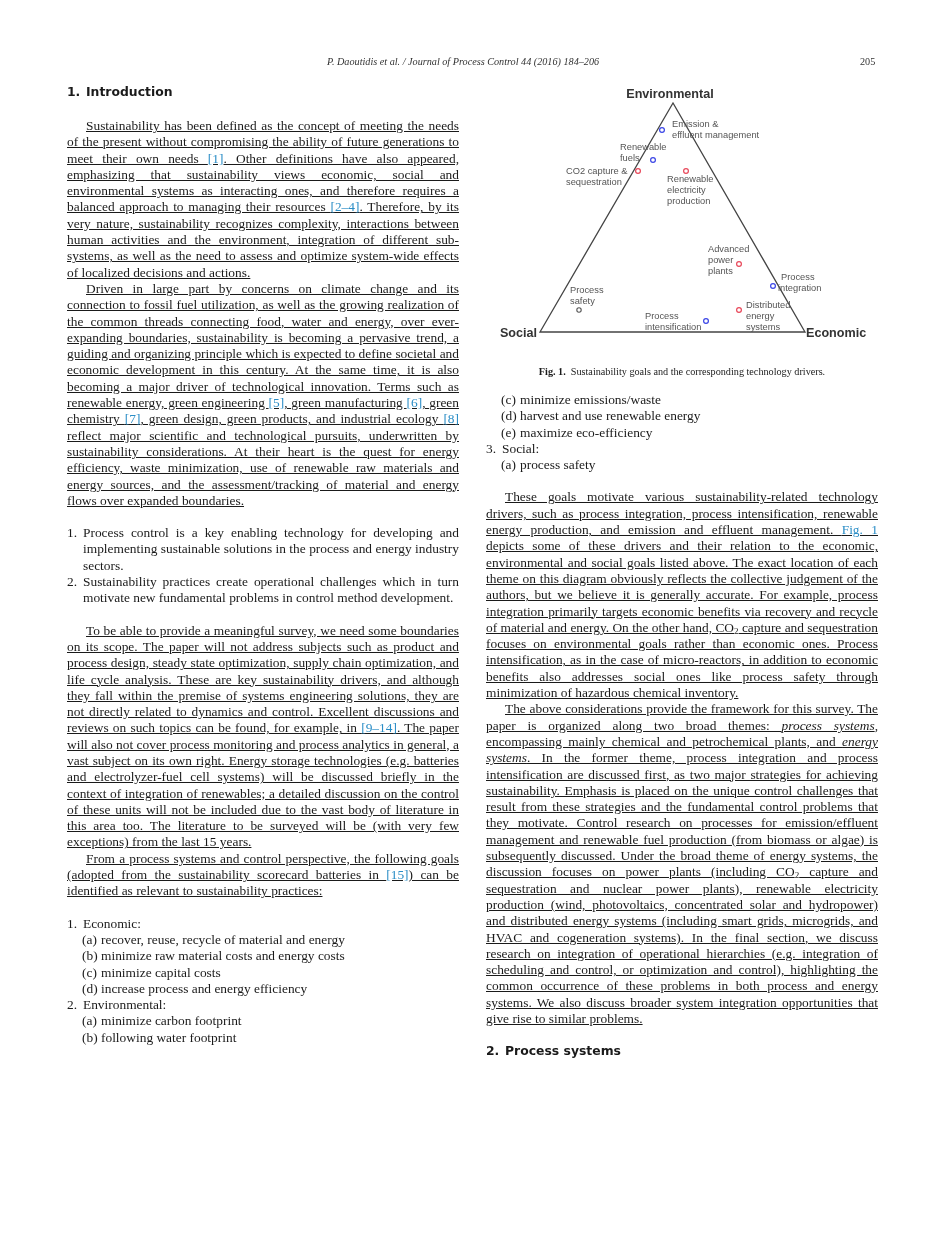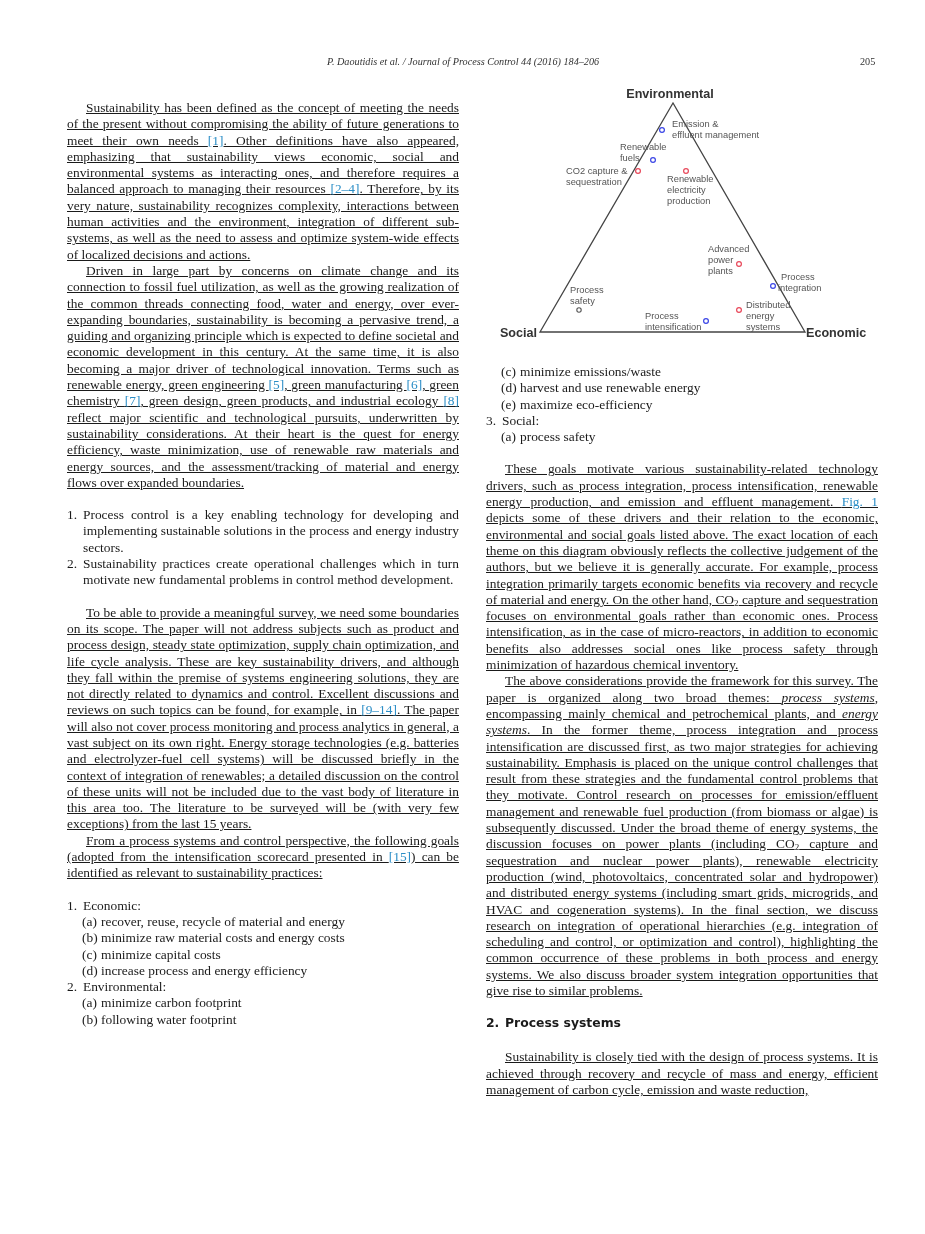--- a/index.html
+++ b/index.html
@@ -35,31 +35,34 @@
 </style>
 </head>
 <body>
 
 <div class="running-head">
   <span class="rh-text">P. Daoutidis et al. / Journal of Process Control 44 (2016) 184–206</span>
   <span class="rh-page">205</span>
 </div>
 
 <div class="col col-left">
+  <h2 class="sec-head">
+    <span class="num">1.</span><span>Introduction</span>
+  </h2>
   <div class="gap-sec"></div>
   <p class="para"><span>Sustainability has been defined as the concept of meeting the needs of the present without compromising the ability of future generations to meet their own needs </span><a class="cite">[1]</a><span>. Other definitions have also appeared, emphasizing that sustainability views economic, social and environmental systems as interacting ones, and therefore requires a balanced approach to managing their resources </span><a class="cite">[2–4]</a><span>. Therefore, by its very nature, sustainability recognizes complexity, interactions between human activities and the environment, integration of different sub-systems, as well as the need to assess and optimize system-wide effects of localized decisions and actions.</span></p>
   <p class="para"><span>Driven in large part by concerns on climate change and its connection to fossil fuel utilization, as well as the growing realization of the common threads connecting food, water and energy, over ever-expanding boundaries, sustainability is becoming a pervasive trend, a guiding and organizing principle which is expected to define societal and economic development in this century. At the same time, it is also becoming a major driver of technological innovation. Terms such as renewable energy, green engineering </span><a class="cite">[5]</a><span>, green manufacturing </span><a class="cite">[6]</a><span>, green chemistry </span><a class="cite">[7]</a><span>, green design, green products, and industrial ecology </span><a class="cite">[8]</a><span> reflect major scientific and technological pursuits, underwritten by sustainability considerations. At their heart is the quest for energy efficiency, waste minimization, use of renewable raw materials and energy sources, and the assessment/tracking of material and energy flows over expanded boundaries.</span></p>
   <div class="gap-list"></div>
   <ol class="list">
     <li><span class="marker">1.</span><span>Process control is a key enabling technology for developing and implementing sustainable solutions in the process and energy industry sectors.</span></li>
     <li><span class="marker">2.</span><span>Sustainability practices create operational challenges which in turn motivate new fundamental problems in control method development.</span></li>
   </ol>
   <div class="gap-list"></div>
   <p class="para"><span>To be able to provide a meaningful survey, we need some boundaries on its scope. The paper will not address subjects such as product and process design, steady state optimization, supply chain optimization, and life cycle analysis. These are key sustainability drivers, and although they fall within the premise of systems engineering solutions, they are not directly related to dynamics and control. Excellent discussions and reviews on such topics can be found, for example, in </span><a class="cite">[9–14]</a><span>. The paper will also not cover process monitoring and process analytics in general, a vast subject on its own right. Energy storage technologies (e.g. batteries and electrolyzer-fuel cell systems) will be discussed briefly in the context of integration of renewables; a detailed discussion on the control of these units will not be included due to the vast body of literature in this area too. The literature to be surveyed will be (with very few exceptions) from the last 15 years.</span></p>
-  <p class="para"><span>From a process systems and control perspective, the following goals (adopted from the intensification scorecard presented in </span><a class="cite">[15]</a><span>) can be identified as relevant to sustainability practices:</span></p>
+  <p class="para"><span>From a process systems and control perspective, the following goals (adopted from the sustainability scorecard batteries in </span><a class="cite">[15]</a><span>) can be identified as relevant to sustainability practices:</span></p>
   <div class="gap-list"></div>
   <ol class="list">
     <li><span class="marker">1.</span><span>Economic:</span></li>
     <li style="padding-left:0">
         <ol class="sub">
       <li><span class="marker">(a)</span><span>recover, reuse, recycle of material and energy</span></li>
       <li><span class="marker">(b)</span><span>minimize raw material costs and energy costs</span></li>
       <li><span class="marker">(c)</span><span>minimize capital costs</span></li>
       <li><span class="marker">(d)</span><span>increase process and energy efficiency</span></li>
     </ol>
@@ -104,33 +107,35 @@
       <circle cx="93" cy="226" r="2.2" fill="none" stroke="#555" stroke-width="1.1"></circle>
       <text class="dlabel" x="84" y="209"><tspan>Process</tspan><tspan x="84" dy="11">safety</tspan></text>
 
       <circle cx="220" cy="237" r="2.4" fill="none" stroke="#3a45e6" stroke-width="1.2"></circle>
       <text class="dlabel" x="159" y="235"><tspan>Process</tspan><tspan x="159" dy="11">intensification</tspan></text>
 
       <circle cx="253" cy="226" r="2.4" fill="none" stroke="#e8485a" stroke-width="1.2"></circle>
       <text class="dlabel" x="260" y="224"><tspan>Distributed</tspan><tspan x="260" dy="11">energy</tspan><tspan x="260" dy="11">systems</tspan></text>
     </svg>
   </div>
+  <div class="caption">
+    <b>Fig. 1.</b>&nbsp; <span>Sustainability goals and the corresponding technology drivers.</span>
+  </div>
   <ol class="sub">
     <li><span class="marker">(c)</span><span>minimize emissions/waste</span></li>
     <li><span class="marker">(d)</span><span>harvest and use renewable energy</span></li>
     <li><span class="marker">(e)</span><span>maximize eco-efficiency</span></li>
   </ol>
   <ol class="list">
     <li><span class="marker">3.</span><span>Social:</span></li>
   </ol>
   <ol class="sub">
     <li><span class="marker">(a)</span><span>process safety</span></li>
   </ol>
   <div class="gap-list"></div>
   <p class="para"><span>These goals motivate various sustainability-related technology drivers, such as process integration, process intensification, renewable energy production, and emission and effluent management. </span><a class="cite">Fig. 1</a><span> depicts some of these drivers and their relation to the economic, environmental and social goals listed above. The exact location of each theme on this diagram obviously reflects the collective judgement of the authors, but we believe it is generally accurate. For example, process integration primarily targets economic benefits via recovery and recycle of material and energy. On the other hand, CO</span><sub>2</sub><span> capture and sequestration focuses on environmental goals rather than economic ones. Process intensification, as in the case of micro-reactors, in addition to economic benefits also addresses social ones like process safety through minimization of hazardous chemical inventory.</span></p>
   <p class="para"><span>The above considerations provide the framework for this survey. The paper is organized along two broad themes: </span><i>process systems</i><span>, encompassing mainly chemical and petrochemical plants, and </span><i>energy systems</i><span>. In the former theme, process integration and process intensification are discussed first, as two major strategies for achieving sustainability. Emphasis is placed on the unique control challenges that result from these strategies and the fundamental control problems that they motivate. Control research on processes for emission/effluent management and renewable fuel production (from biomass or algae) is subsequently discussed. Under the broad theme of energy systems, the discussion focuses on power plants (including CO</span><sub>2</sub><span> capture and sequestration and nuclear power plants), renewable electricity production (wind, photovoltaics, concentrated solar and hydropower) and distributed energy systems (including smart grids, microgrids, and HVAC and cogeneration systems). In the final section, we discuss research on integration of operational hierarchies (e.g. integration of scheduling and control, or optimization and control), highlighting the common occurrence of these problems in both process and energy systems. We also discuss broader system integration opportunities that give rise to similar problems.</span></p>
   <div class="gap-sec"></div>
   <h2 class="sec-head">
     <span class="num">2.</span><span>Process systems</span>
   </h2>
   <div class="gap-sec"></div>
-  <p class="para">Sustainability is closely tied with the design of process systems. It is achieved through recovery and recycle of mass and energy, efficient management of carbon cycle, emission and waste reduction,</p>
 </div>
 
 </body></html>

